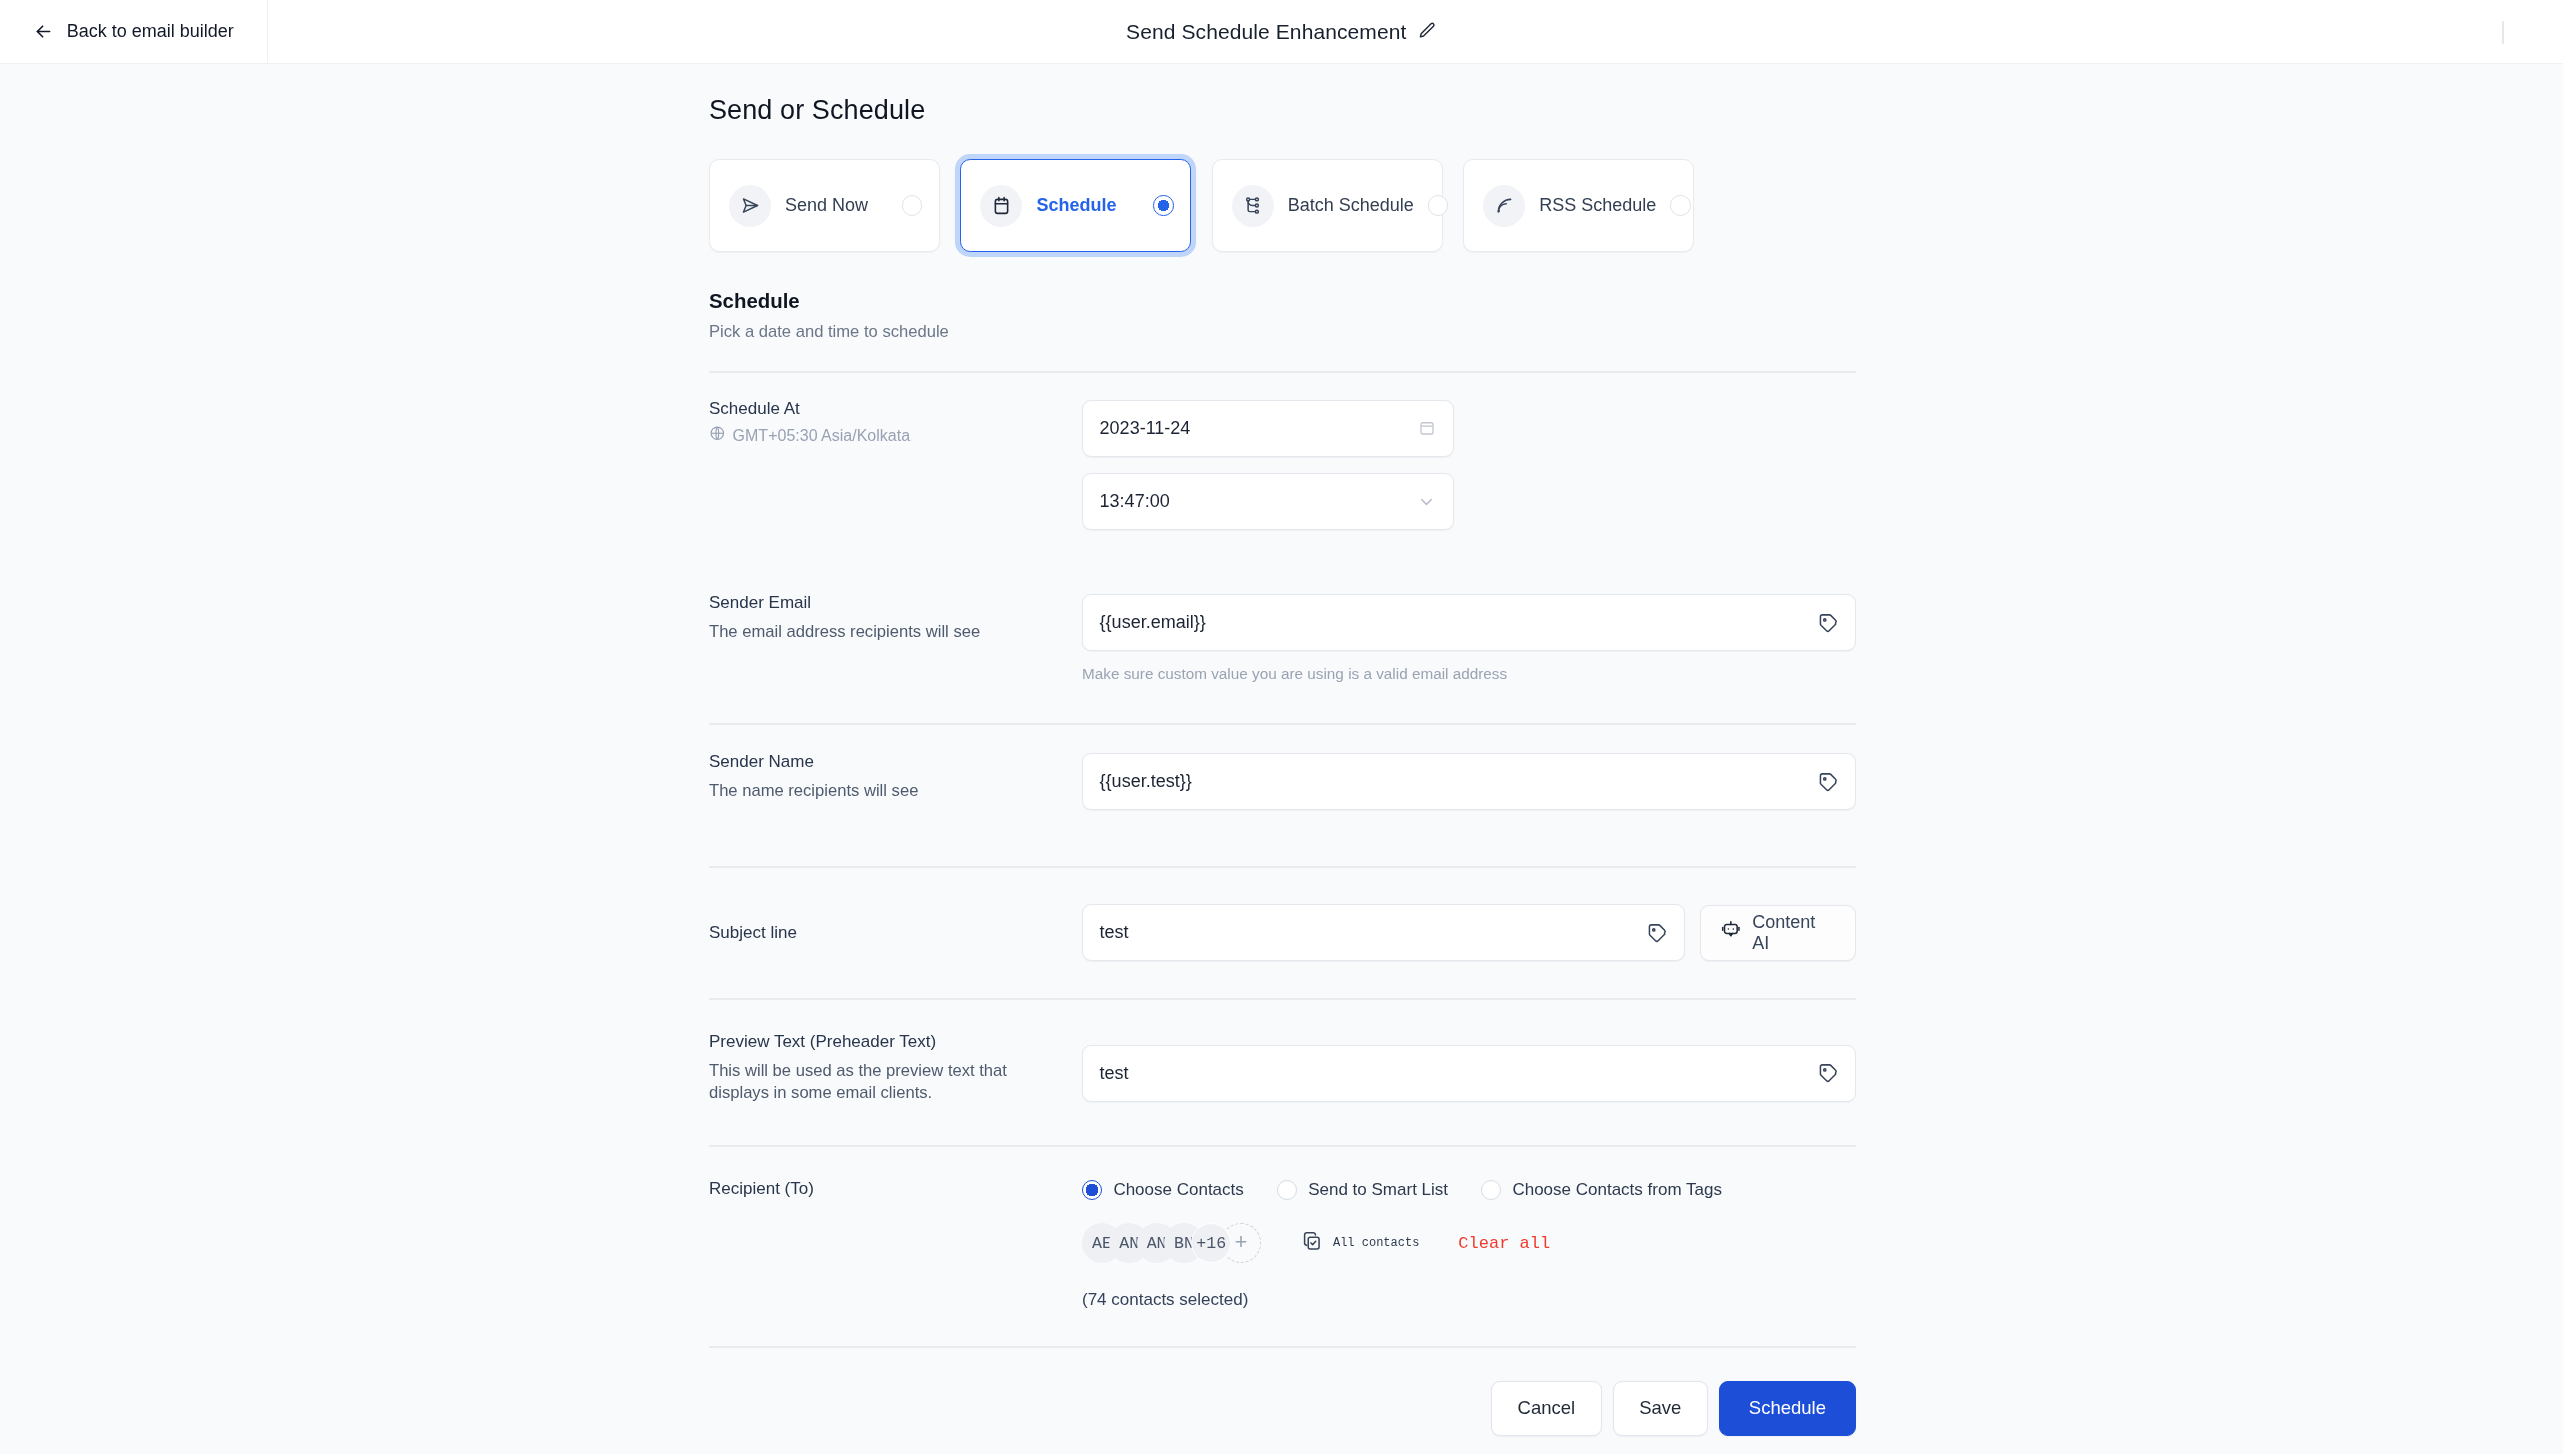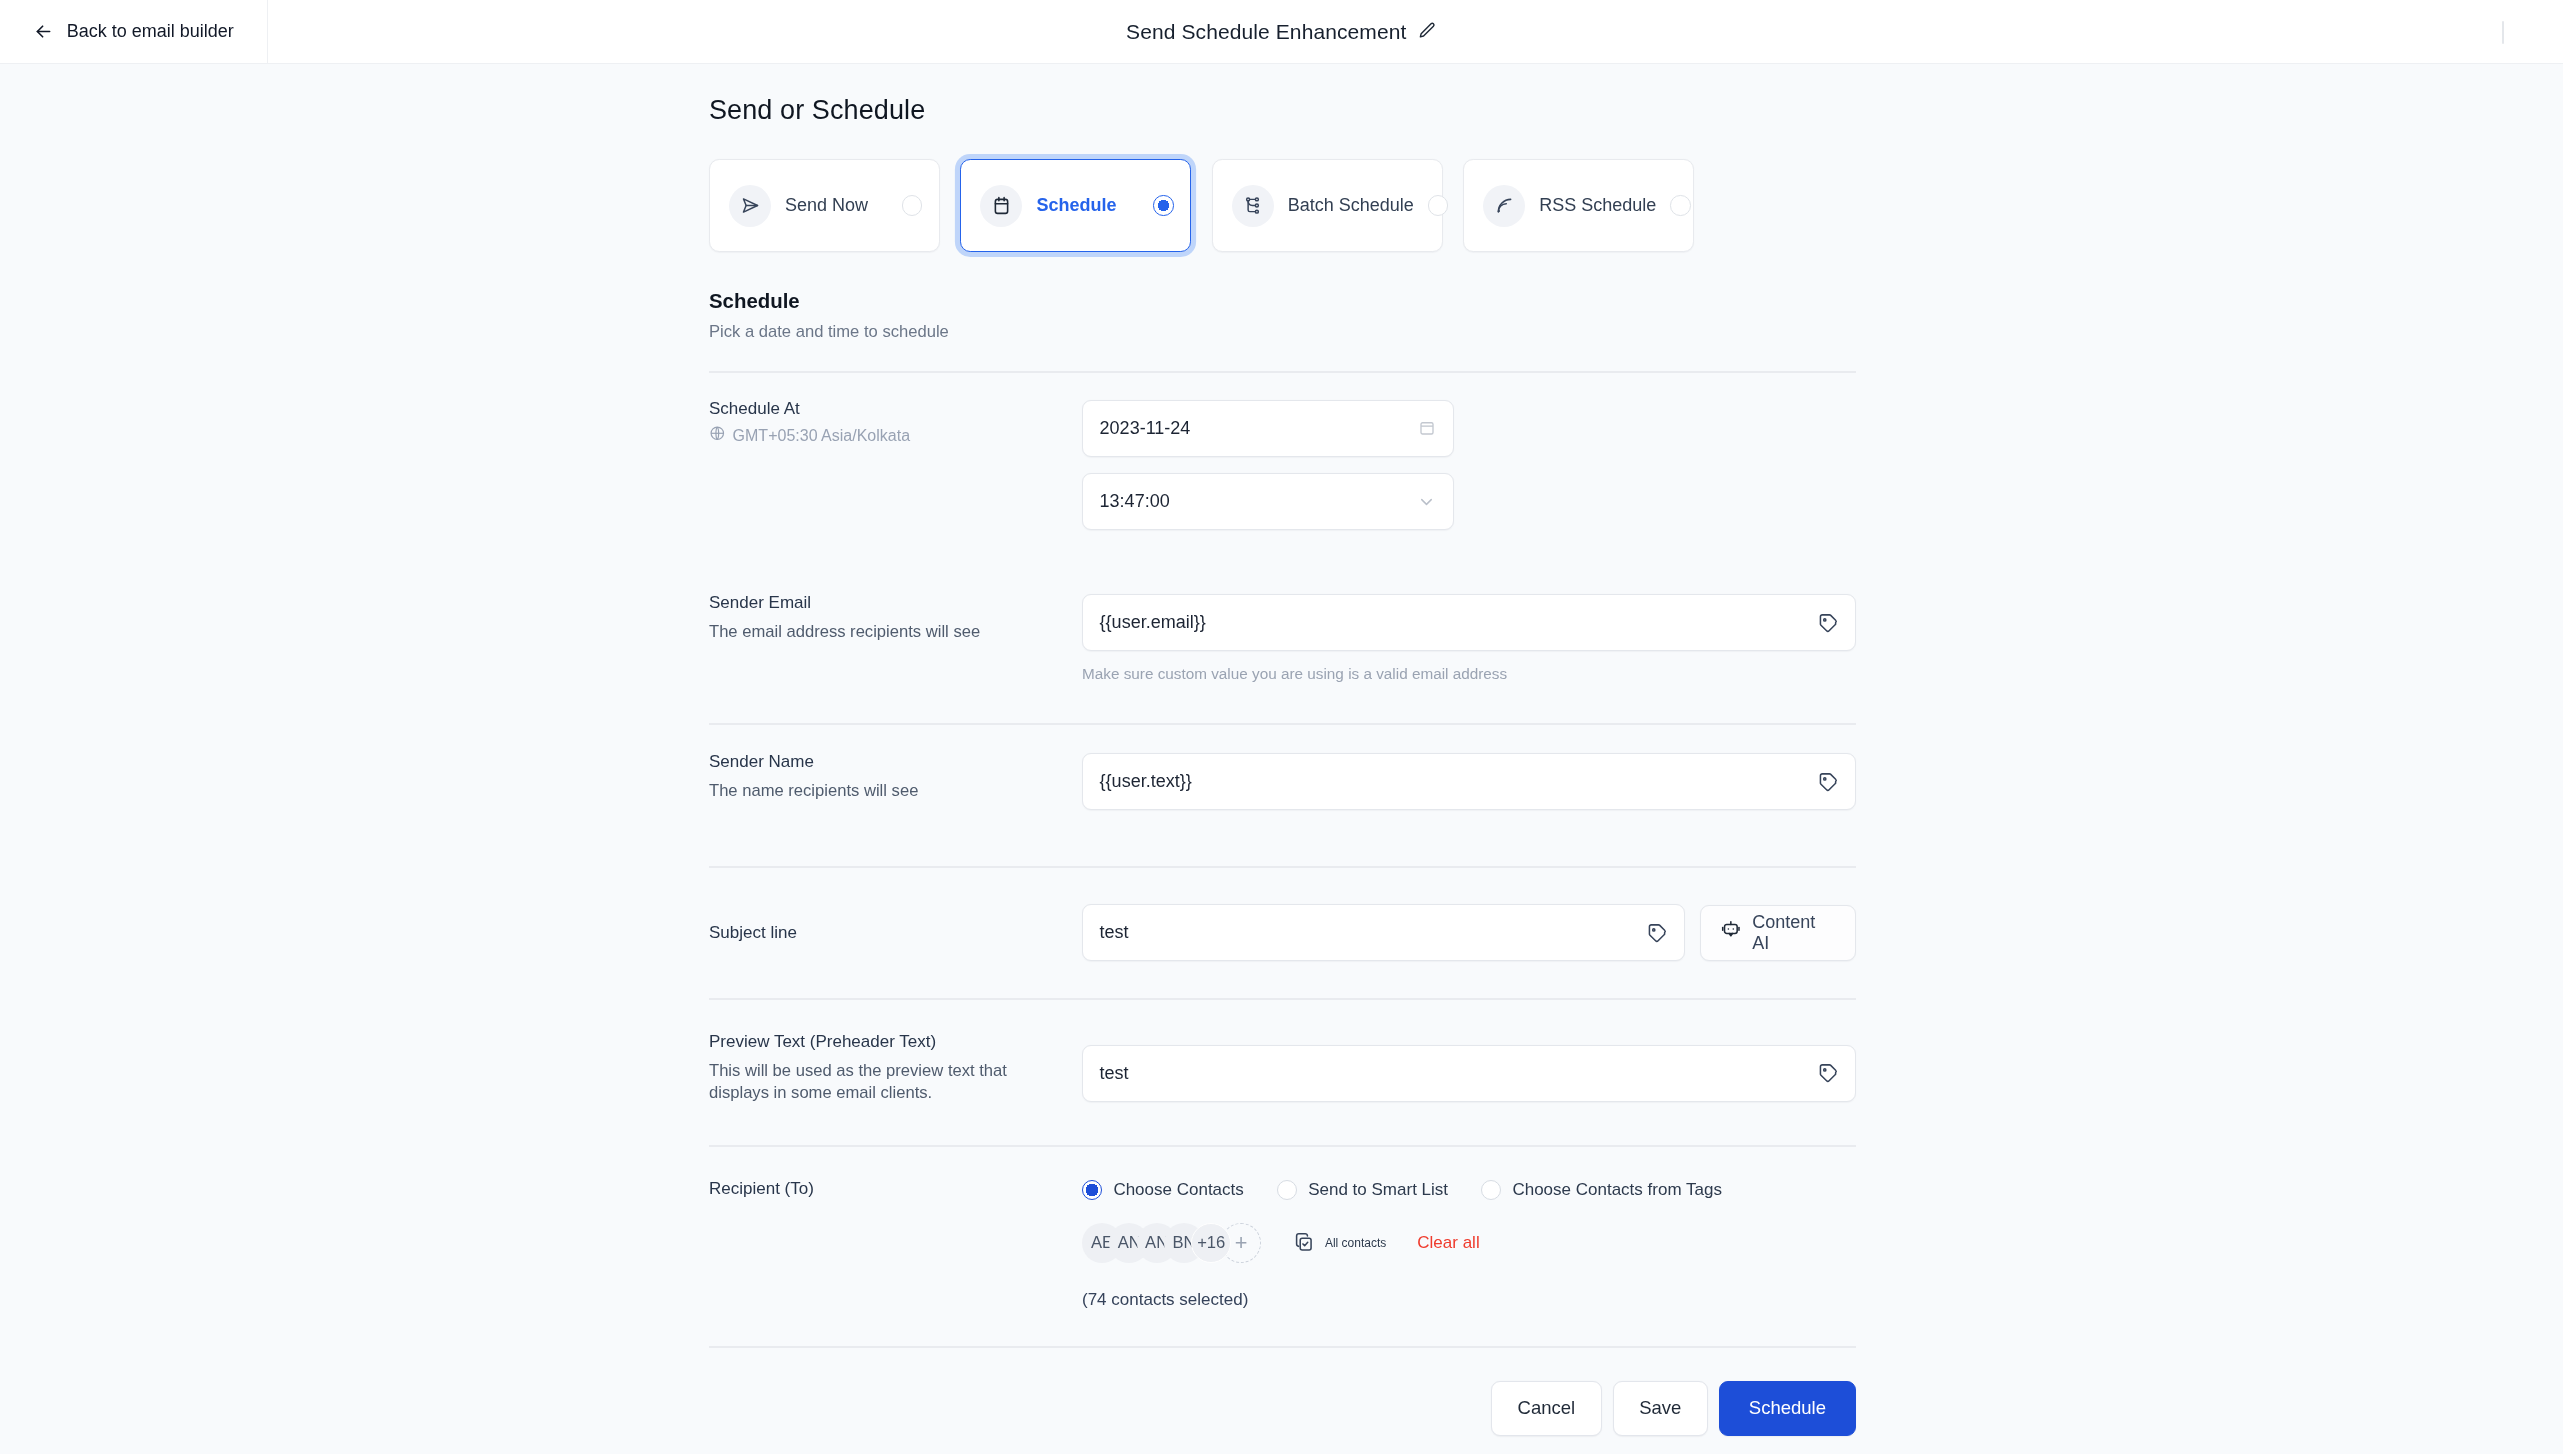--- a/index.html
+++ b/index.html
@@ -170,21 +170,21 @@
     width: 20.4px; height: 20.4px; min-width:20.4px; border-radius: 50%;
     border: 1.3px solid #d7dce3; background: #fff;
   }
   .radio-sm.on {
     border: 1.9px solid #1d4ed8;
     background: radial-gradient(circle at center, #1d4ed8 0 6.4px, #ffffff 6.4px 100%);
   }
   .radio-text { font-size: 17px; color: #2d3a4d; white-space: nowrap; }
 
   .chips-row {
-    display: flex; align-items: center; gap: 8px; margin-top: 23px;
+    display: flex; align-items: center; gap: 16px; margin-top: 23px; font-family: Liberation Mono, monospace;
   }
   .avatars { display: flex; align-items: center; }
   .av {
     width: 40px; height: 40px; border-radius: 50%;
     background: #eef0f4;
     color: #4a5668; font-size: 16.6px;
     display: flex; align-items: center; justify-content: center;
     margin-left: -12.7px;
     overflow: hidden; white-space: nowrap;
   }
@@ -376,21 +376,21 @@
 
     <div class="divider" style="margin-top:40px;"></div>
 
     <div class="row" style="padding-top:28px;">
       <div class="row-label-col">
         <div class="lbl">Sender Name</div>
         <div class="lbl-sub">The name recipients will see</div>
       </div>
       <div class="row-field-col">
         <div class="field">
-          <span class="field-val">{{user.text}}</span>
+          <span class="field-val">{{user.test}}</span>
           <span class="right-ico">
             <svg class="tag-icon" viewBox="0 0 24 24" fill="none" stroke="#37445a" stroke-width="1.7" stroke-linecap="round" stroke-linejoin="round">
               <path d="M20.6 13.4l-7.2 7.2a2 2 0 01-2.8 0l-6.2-6.2a2 2 0 01-.6-1.4V5a2 2 0 012-2h8a2 2 0 011.4.6l5.4 5.4a2 2 0 010 2.8z"></path>
               <circle cx="8.6" cy="8.6" r="1.2"></circle>
             </svg>
           </span>
         </div>
       </div>
     </div>
 

